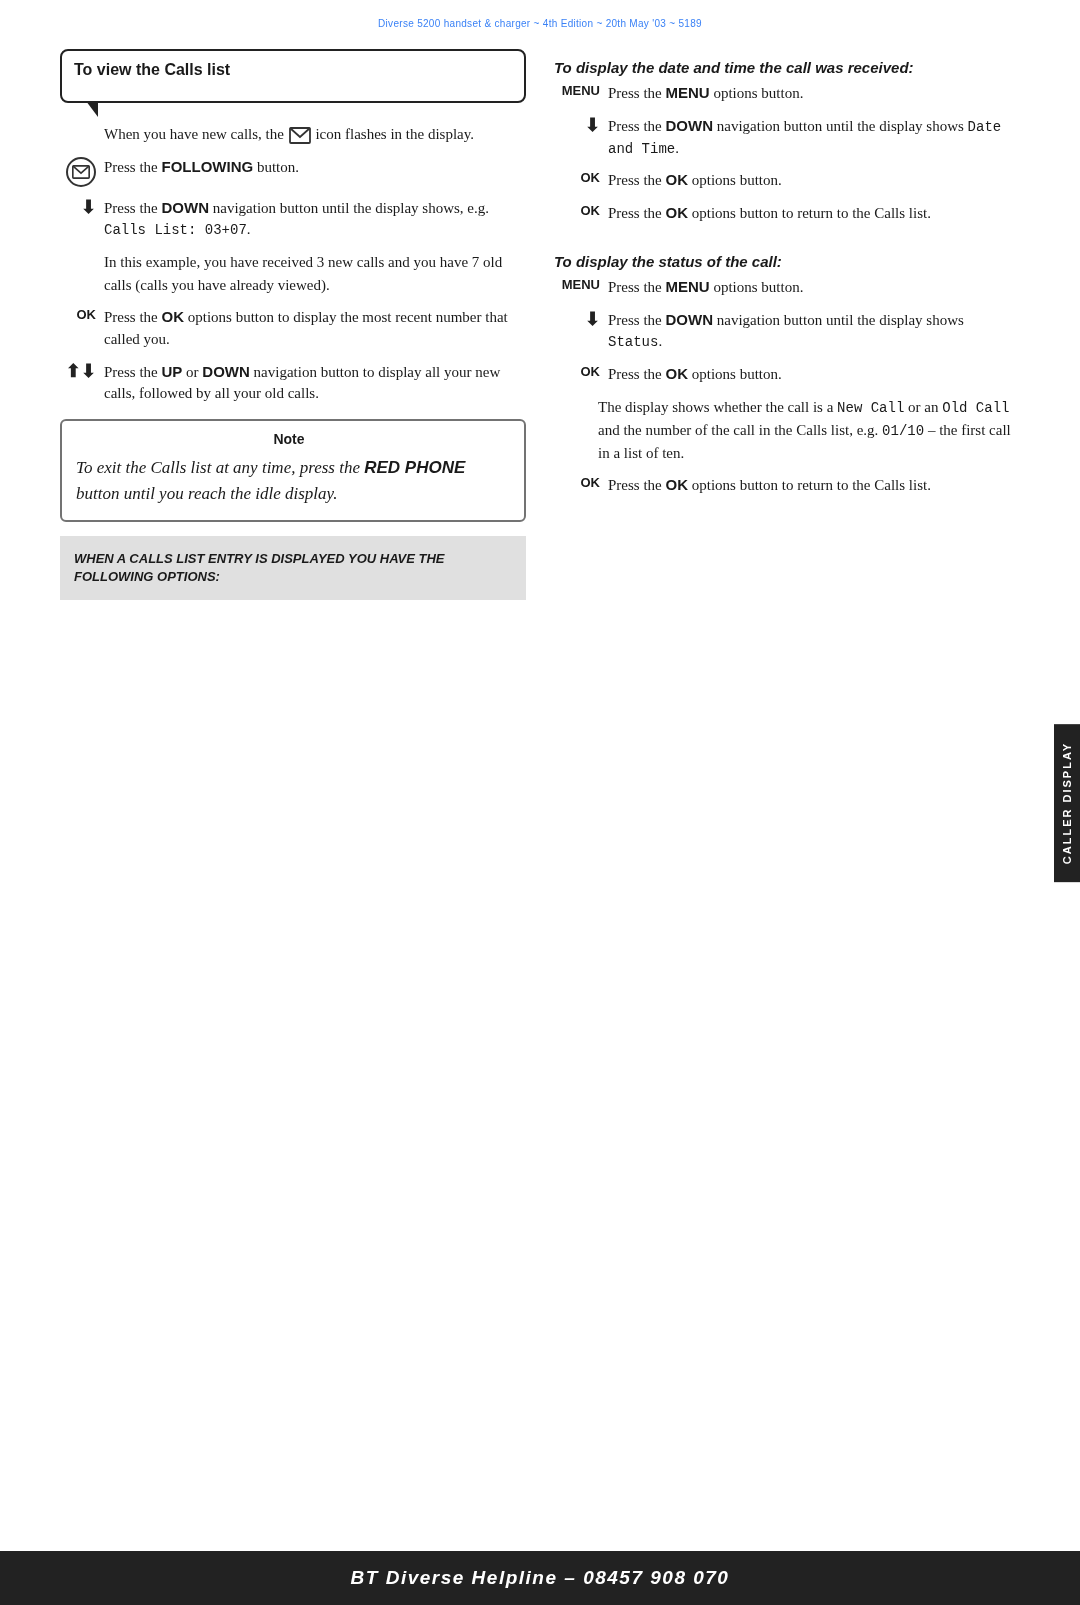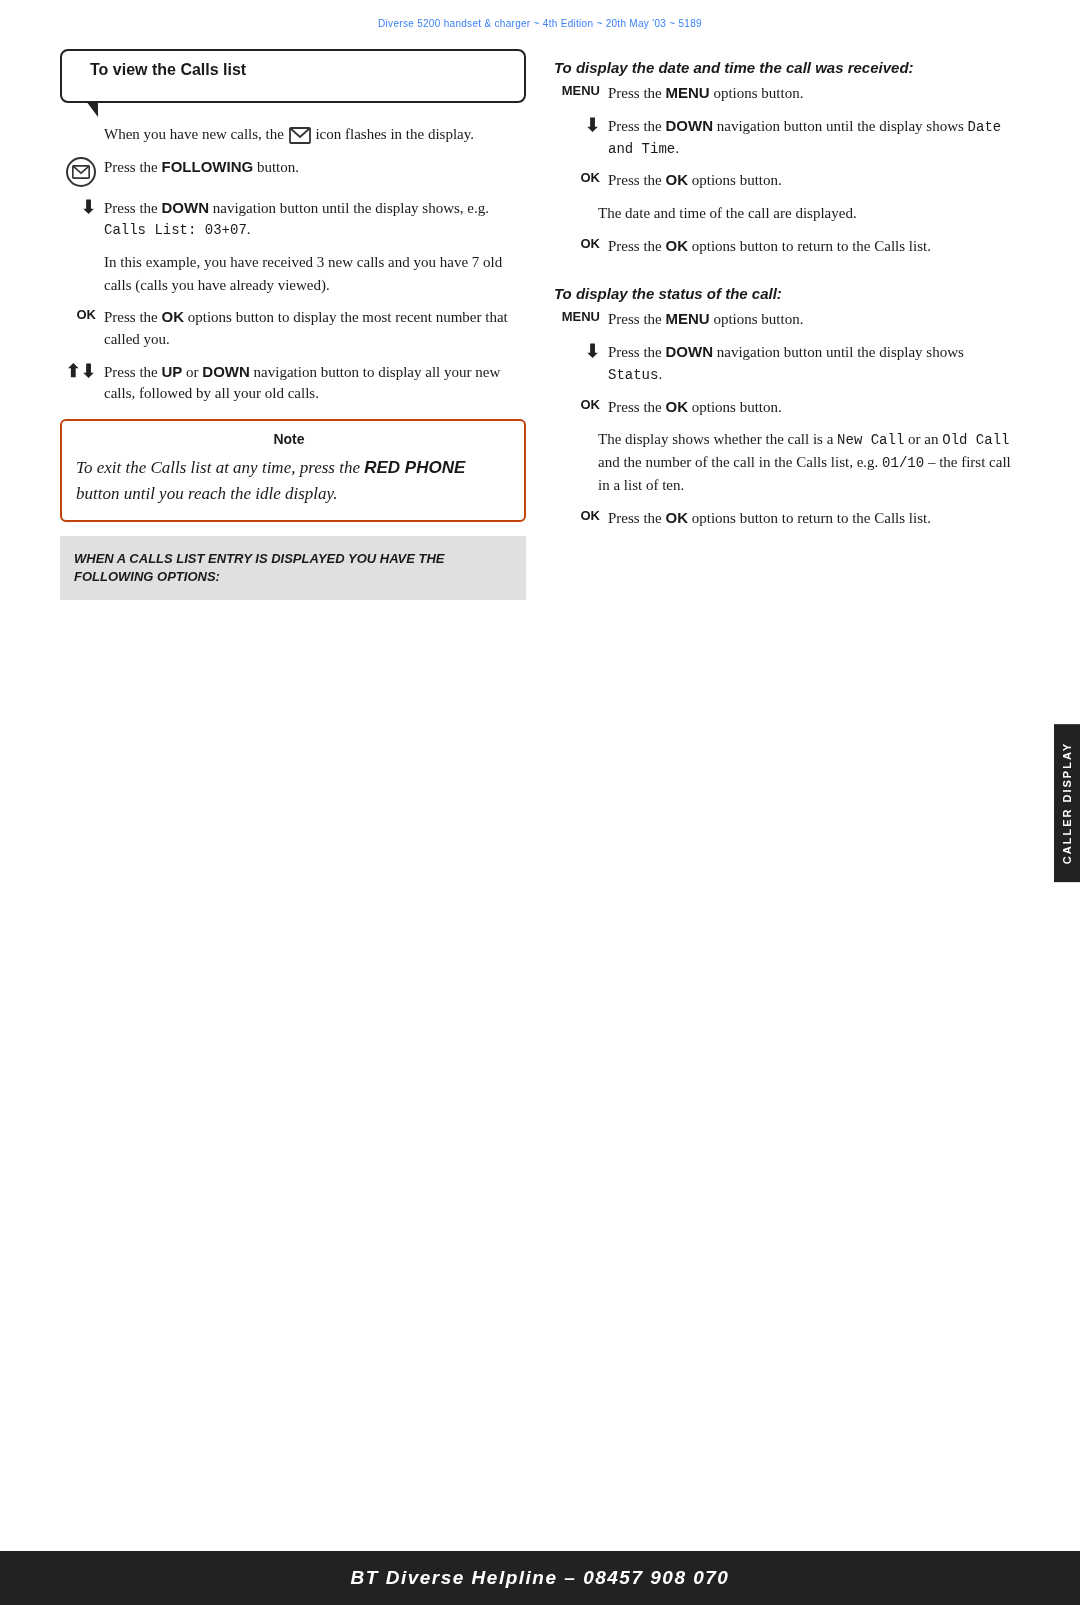--- a/index.html
+++ b/index.html
@@ -58,21 +58,21 @@
       font-weight: bold;
       letter-spacing: 2px;
       padding: 18px 7px;
       text-transform: uppercase;
     }
 
     
     .section-box {
       border: 2.5px solid #222;
       border-radius: 8px;
-      padding: 10px 14px 14px 28px;
+      padding: 10px 14px 14px 12px;
       margin-bottom: 12px;
       position: relative;
     }
 
     .section-box-title {
       font-family: Arial, Helvetica, sans-serif;
       font-weight: bold;
       font-size: 16px;
       margin-bottom: 8px;
     }
@@ -181,21 +181,21 @@
       width: 38px;
       height: 38px;
       border: 2px solid #555;
       border-radius: 50%;
       flex-shrink: 0;
       margin-bottom: 4px;
     }
 
     
     .note-box {
-      border: 2px solid #c2410c;
+      border: 2px solid #737373;
       border-radius: 6px;
       padding: 10px 22px 14px 14px;
       margin: 14px 0 14px 0;
       background: #fff;
     }
 
     .note-title {
       font-family: Arial, Helvetica, sans-serif;
       font-weight: bold;
       font-size: 14px;
@@ -417,21 +417,20 @@
 
       <div class="right-instruction-row">
         <div class="right-icon">
           <span class="bold-keyword">OK</span>
         </div>
         <div class="right-text">
           <span>Press the </span><span class="bold-keyword">OK</span><span> options button.</span>
         </div>
       </div>
 
-      <div class="plain-para-indent">The date and time of the call are displayed.</div>
 
       <div class="right-instruction-row">
         <div class="right-icon">
           <span class="bold-keyword">OK</span>
         </div>
         <div class="right-text">
           <span>Press the </span><span class="bold-keyword">OK</span><span> options button to return to the Calls list.</span>
         </div>
       </div>
 

